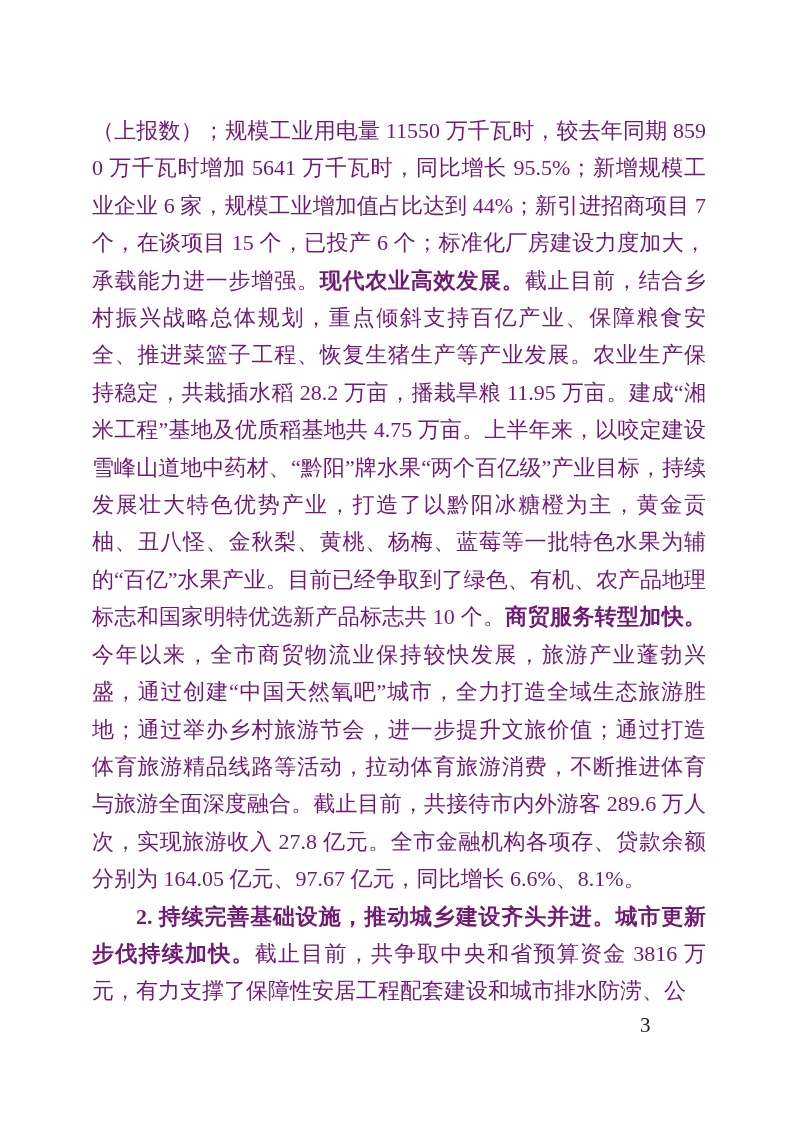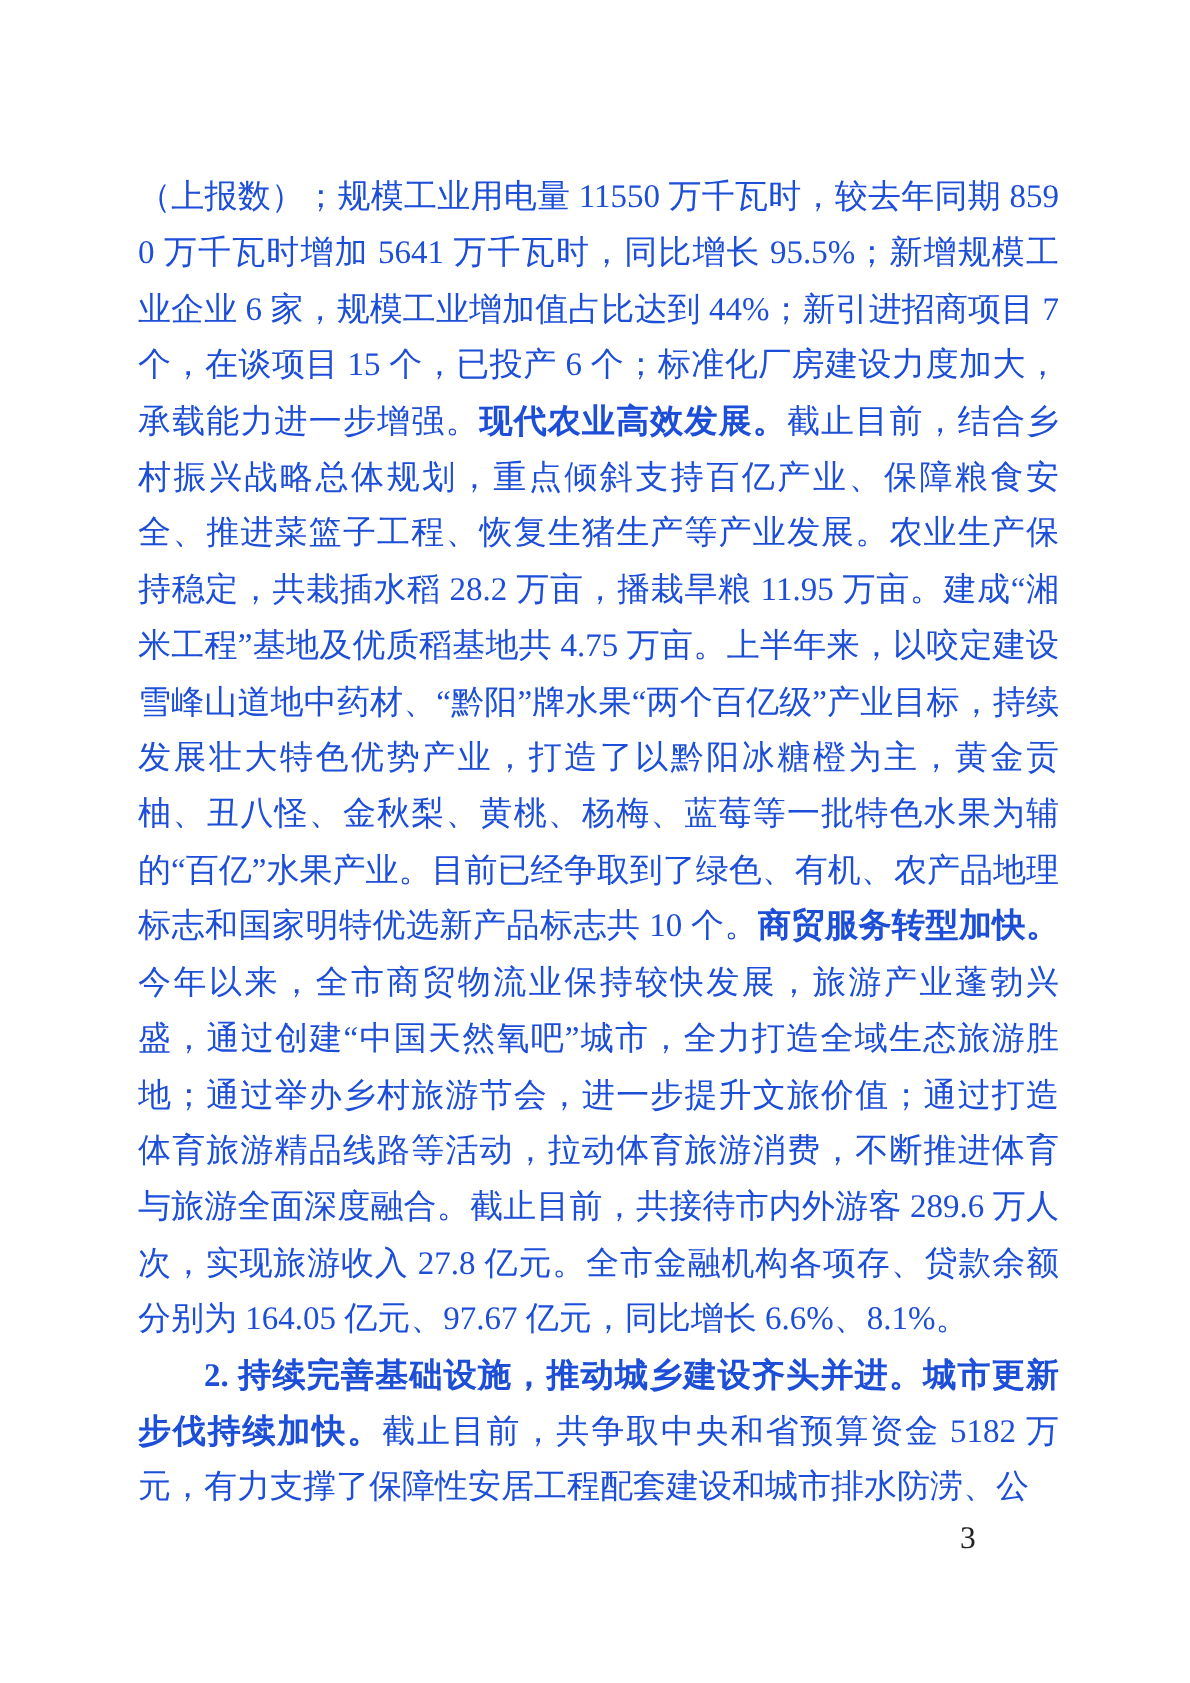--- a/index.html
+++ b/index.html
@@ -19,21 +19,21 @@
     left: 92px;
     top: 112px;
     width: 614px;
   }
   .para {
     margin: 0;
     font-size: 22px;
     line-height: 37.4px;
     text-align: justify;
     text-justify: inter-ideograph;
-    color: #1d4ed8;
+    color: #701a75;
     word-break: break-all;
   }
   .para.indent {
     text-indent: 44px;
   }
   .seg {
     font-weight: normal;
   }
   .seg.bold {
     font-weight: bold;
@@ -45,16 +45,16 @@
     font-size: 21px;
     line-height: 24px;
     color: #222222;
   }
 </style>
 </head>
 <body>
 
 <div class="page-body">
   <p class="para"><span class="seg">（上报数）；规模工业用电量 11550 万千瓦时，较去年同期 8590 万千瓦时增加 5641 万千瓦时，同比增长 95.5%；新增规模工业企业 6 家，规模工业增加值占比达到 44%；新引进招商项目 7 个，在谈项目 15 个，已投产 6 个；标准化厂房建设力度加大，承载能力进一步增强。</span><span class="seg bold">现代农业高效发展。</span><span class="seg">截止目前，结合乡村振兴战略总体规划，重点倾斜支持百亿产业、保障粮食安全、推进菜篮子工程、恢复生猪生产等产业发展。农业生产保持稳定，共栽插水稻 28.2 万亩，播栽旱粮 11.95 万亩。建成“湘米工程”基地及优质稻基地共 4.75 万亩。上半年来，以咬定建设雪峰山道地中药材、“黔阳”牌水果“两个百亿级”产业目标，持续发展壮大特色优势产业，打造了以黔阳冰糖橙为主，黄金贡柚、丑八怪、金秋梨、黄桃、杨梅、蓝莓等一批特色水果为辅的“百亿”水果产业。目前已经争取到了绿色、有机、农产品地理标志和国家明特优选新产品标志共 10 个。</span><span class="seg bold">商贸服务转型加快。</span><span class="seg">今年以来，全市商贸物流业保持较快发展，旅游产业蓬勃兴盛，通过创建“中国天然氧吧”城市，全力打造全域生态旅游胜地；通过举办乡村旅游节会，进一步提升文旅价值；通过打造体育旅游精品线路等活动，拉动体育旅游消费，不断推进体育与旅游全面深度融合。截止目前，共接待市内外游客 289.6 万人次，实现旅游收入 27.8 亿元。全市金融机构各项存、贷款余额分别为 164.05 亿元、97.67 亿元，同比增长 6.6%、8.1%。</span></p>
-  <p class="para indent"><span class="seg bold">2. 持续完善基础设施，推动城乡建设齐头并进。城市更新步伐持续加快。</span><span class="seg">截止目前，共争取中央和省预算资金 5182 万元，有力支撑了保障性安居工程配套建设和城市排水防涝、公</span></p>
+  <p class="para indent"><span class="seg bold">2. 持续完善基础设施，推动城乡建设齐头并进。城市更新步伐持续加快。</span><span class="seg">截止目前，共争取中央和省预算资金 3816 万元，有力支撑了保障性安居工程配套建设和城市排水防涝、公</span></p>
 </div>
 
 <div class="page-number">3</div>
 
 </body></html>

